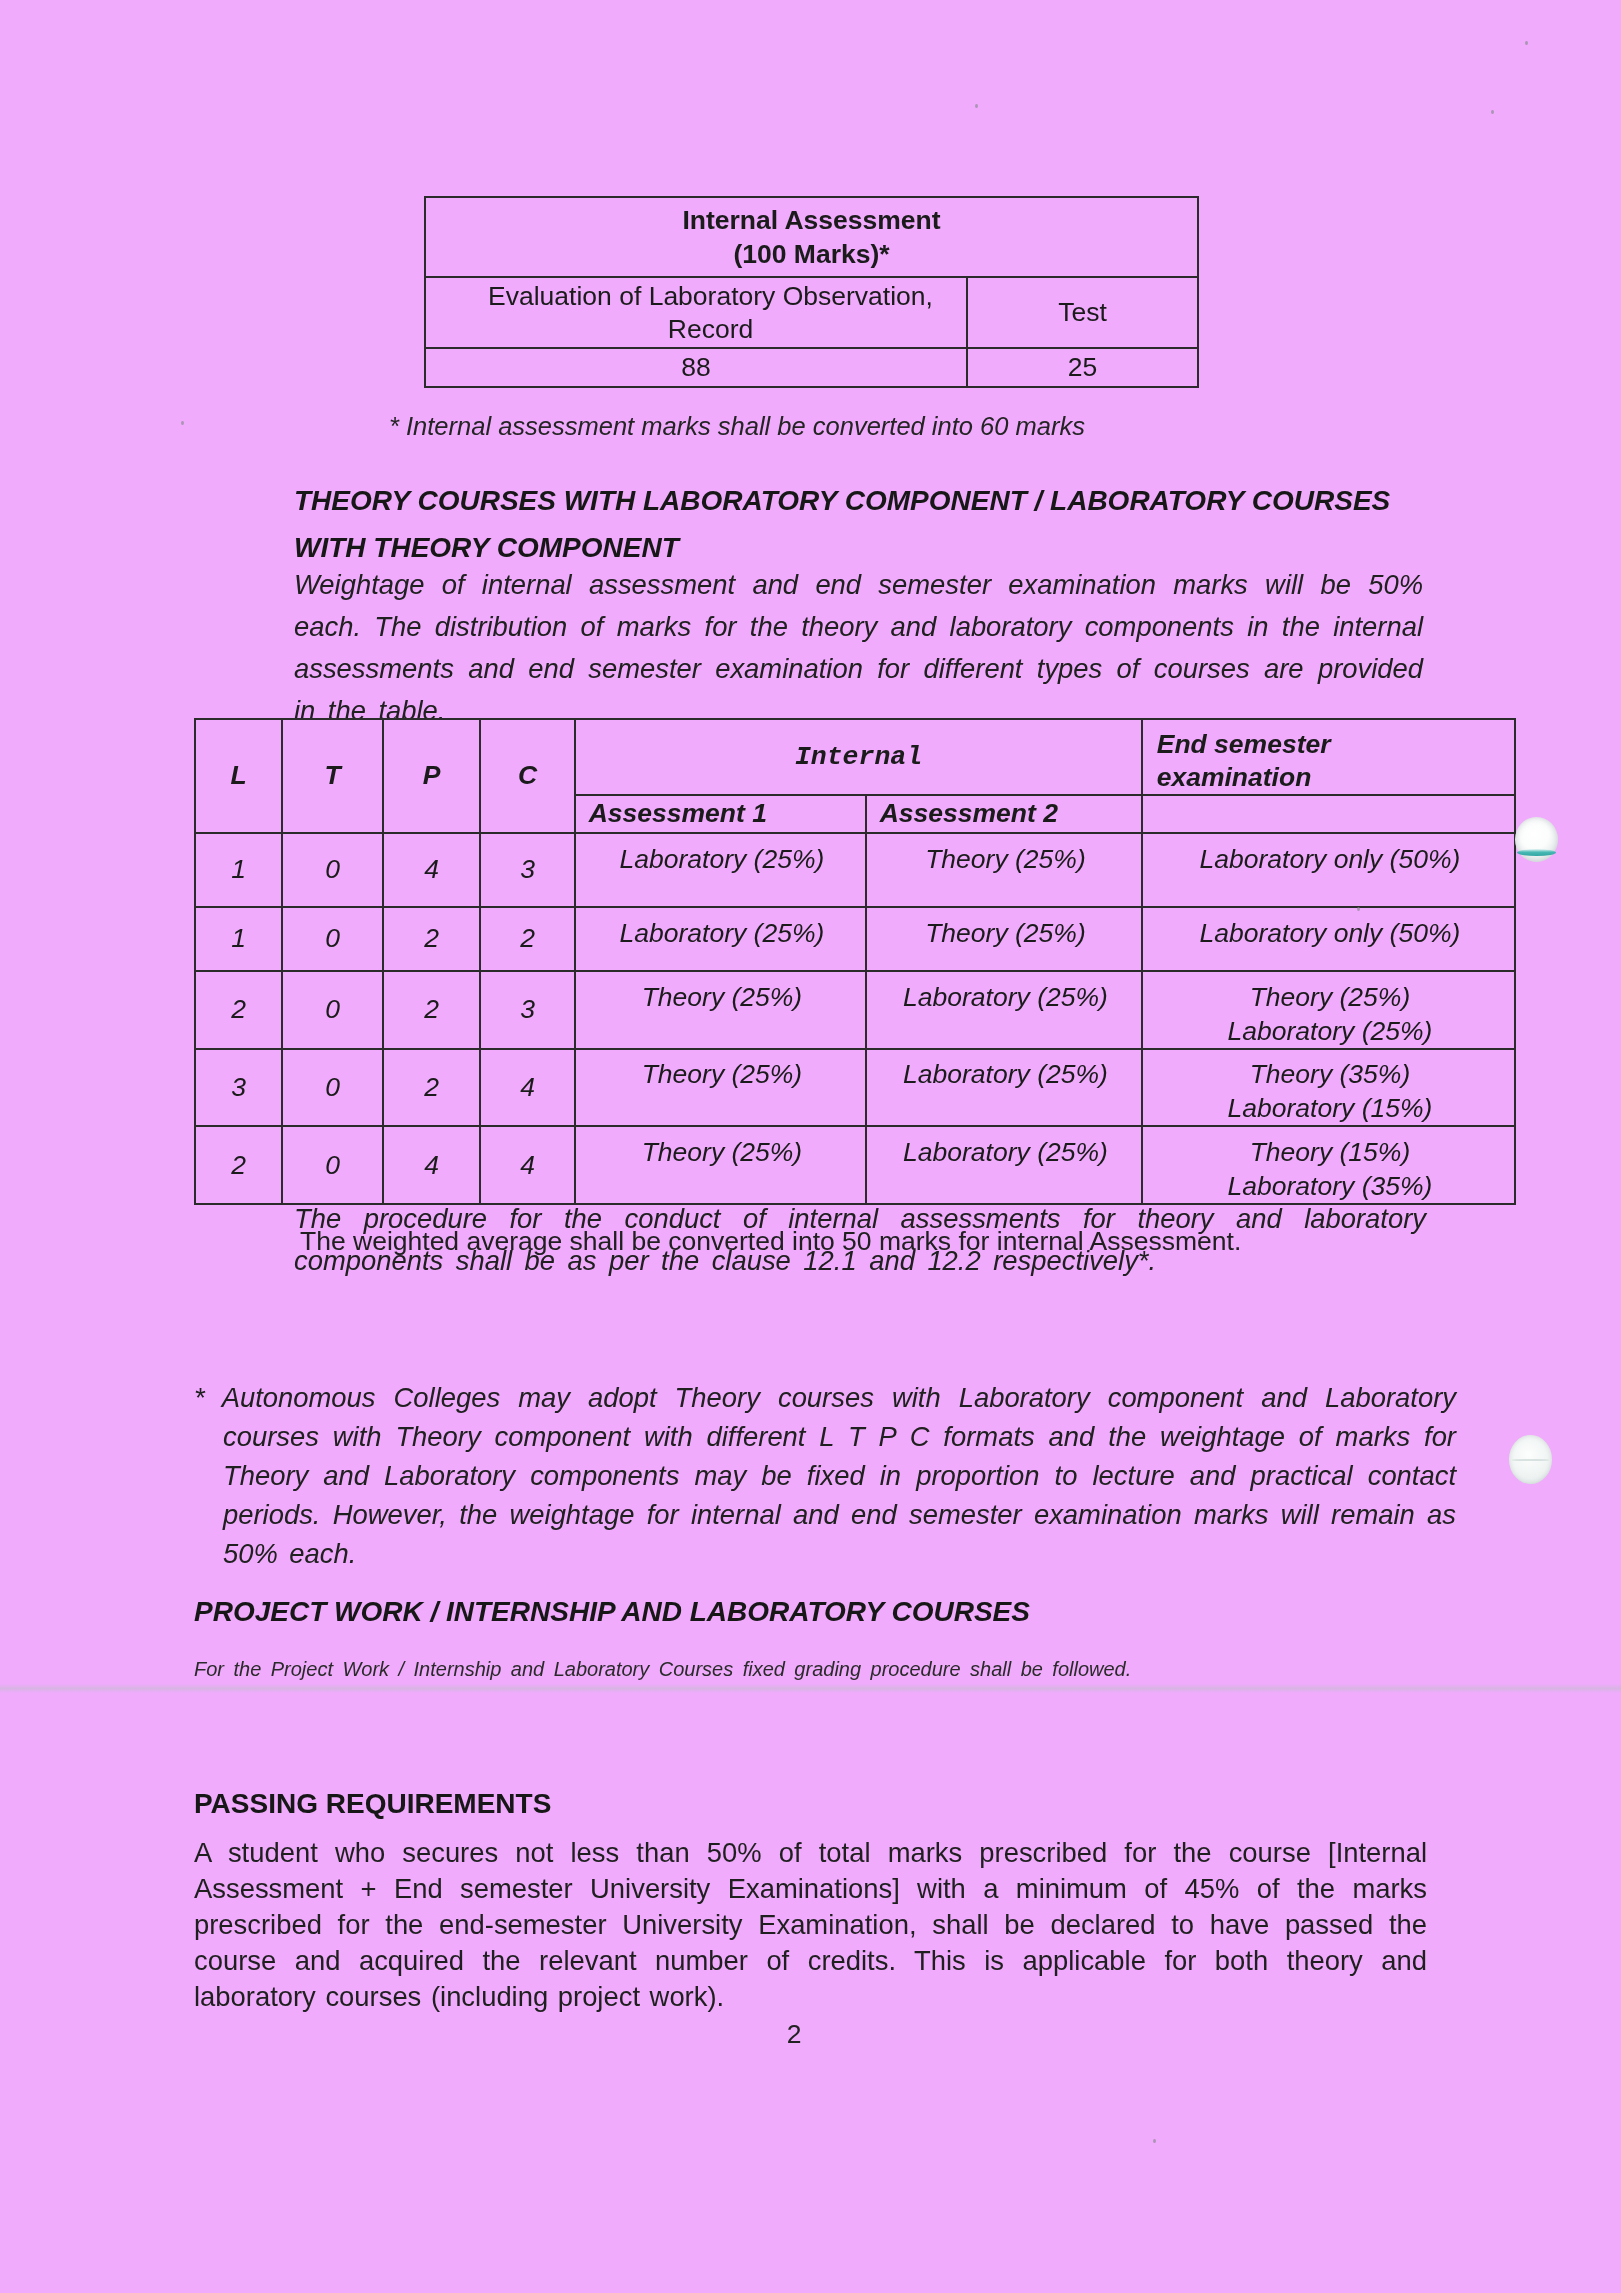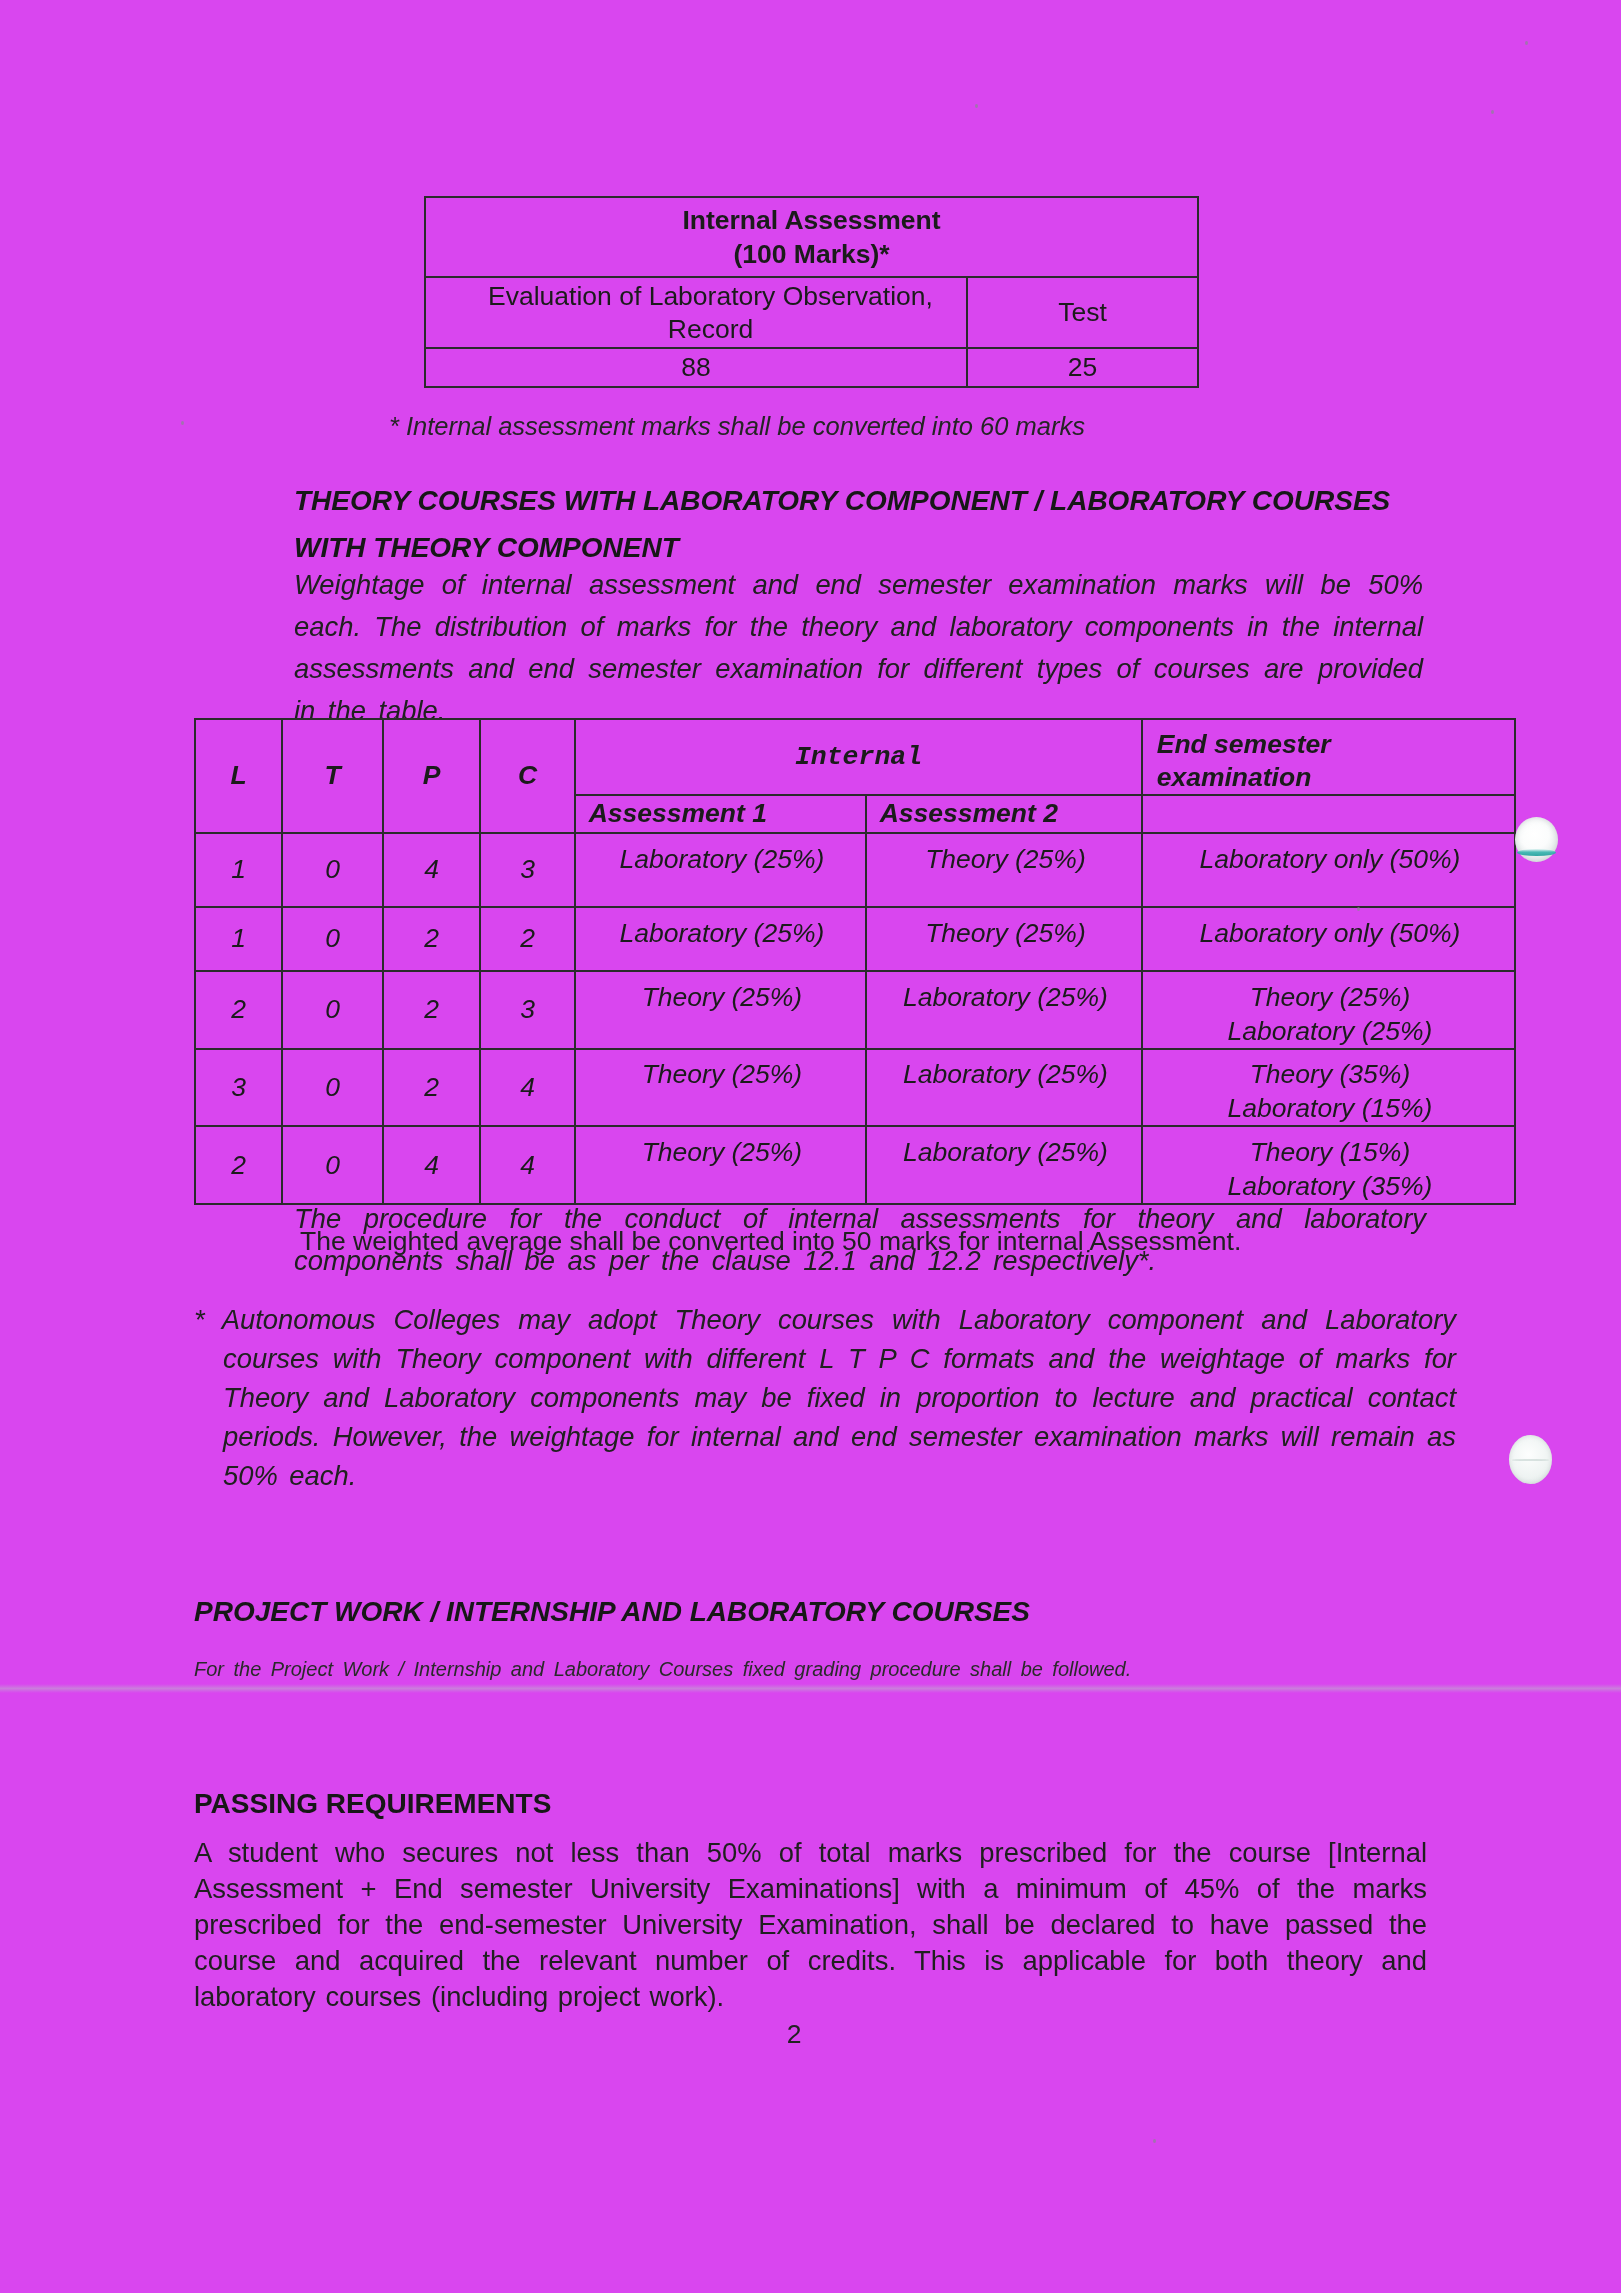--- a/index.html
+++ b/index.html
@@ -1,20 +1,20 @@
 <!DOCTYPE html>
 <html><head>
 <meta charset="utf-8">
 <style>
   html,body{margin:0;padding:0;background:#ffffff;}
   .page{
     position:relative;
     width:1621px;
     height:2294px;
-    background:#d946ef;
+    background:#f0abfc;
     font-family:"Liberation Sans","DejaVu Sans",sans-serif;
     color:#1e1e1e;
     overflow:hidden;
   }
 
   
   .t1{
     position:absolute; left:424px; top:196px; width:773px;
     border-collapse:collapse; table-layout:fixed;
   }
@@ -74,21 +74,21 @@
   .p-proc{
     position:absolute; left:294px; top:1198px; width:1132px;
     font-style:italic; font-size:27.4px; line-height:42px;
     text-align:justify; word-spacing:4.9px; color:#202020;
   }
   .p-wavg{
     position:absolute; left:300px; top:1226px;
     font-size:26.5px; color:#202020;
   }
   .p-auto{
-    position:absolute; left:194px; top:1300px; width:1233px;
+    position:absolute; left:194px; top:1378px; width:1233px;
     font-style:italic; font-size:27.4px; line-height:39px;
     text-align:justify; word-spacing:3.9px; color:#202020;
     padding-left:29px; text-indent:-29px; box-sizing:content-box;
   }
 
   
   .h2{
     position:absolute; left:194px; top:1596px;
     font-weight:bold; font-style:italic; font-size:28px; color:#171717;
   }

